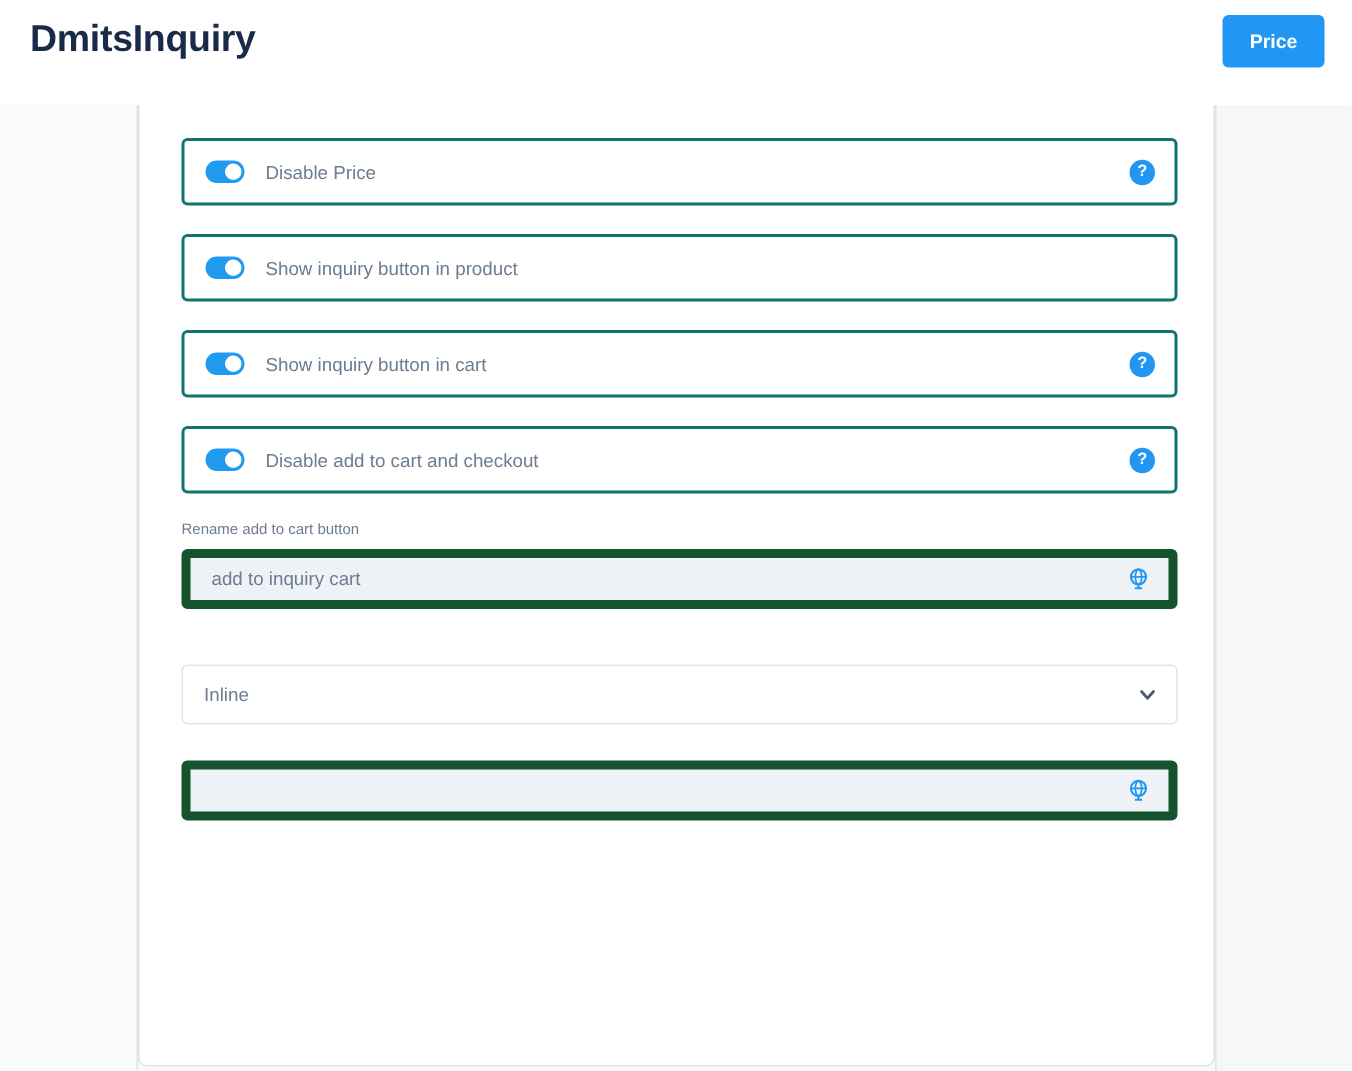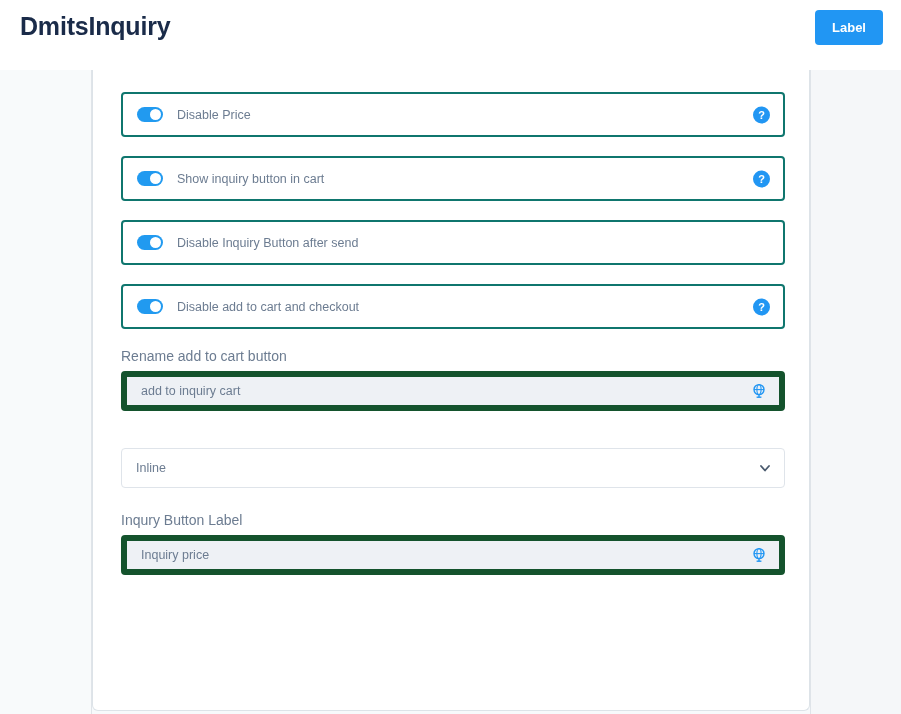--- a/index.html
+++ b/index.html
@@ -161,21 +161,21 @@
     cursor: pointer;
     font-family: "Liberation Sans", sans-serif;
   }
 
   
   .field-group {
     margin-top: 2px;
     margin-bottom: 12px;
   }
   .field-label {
-    font-size: 14px;
+    font-size: 10px;
     color: #6c7c91;
     margin-bottom: 7px;
     display: block;
   }
   .field-control {
     position: relative;
     height: 40px;
     border-radius: 4px;
     box-sizing: border-box;
     display: flex;
@@ -222,54 +222,54 @@
     cursor: pointer;
     line-height: 0;
   }
   .spacer-sm { height: 10px; }
 </style>
 </head>
 <body>
 
 <div class="topbar">
   <div class="topbar-title">DmitsInquiry</div>
-  <button class="save-button">Label</button>
+  <button class="save-button">Price</button>
 </div>
 
 <div class="page-body">
 
   <div class="left-rail"></div>
   <div class="right-gutter"></div>
 
   <div class="content-card">
     <div class="form-area">
 
       <div class="toggle-row">
         <span class="toggle">
           <span class="knob"></span>
         </span>
         <span class="toggle-label">Disable Price</span>
         <span class="help-icon">?</span>
       </div>
 
+      <div class="toggle-row">
+        <span class="toggle">
+          <span class="knob"></span>
+        </span>
+        <span class="toggle-label">Show inquiry button in product</span>
+      </div>
 
       <div class="toggle-row">
         <span class="toggle">
           <span class="knob"></span>
         </span>
         <span class="toggle-label">Show inquiry button in cart</span>
         <span class="help-icon">?</span>
       </div>
 
-      <div class="toggle-row">
-        <span class="toggle">
-          <span class="knob"></span>
-        </span>
-        <span class="toggle-label">Disable Inquiry Button after send</span>
-      </div>
 
       <div class="toggle-row">
         <span class="toggle">
           <span class="knob"></span>
         </span>
         <span class="toggle-label">Disable add to cart and checkout</span>
         <span class="help-icon">?</span>
       </div>
 
       <div class="field-group">
@@ -297,23 +297,21 @@
             <svg width="14" height="14" viewBox="0 0 14 14">
               <polyline points="3,5 7,9.5 11,5" fill="none" stroke="#4a5a6e" stroke-width="1.8" stroke-linecap="round" stroke-linejoin="round"></polyline>
             </svg>
           </span>
         </div>
       </div>
 
       <div class="spacer-sm"></div>
 
       <div class="field-group">
-        <span class="field-label">Inqury Button Label</span>
         <div class="field-control text-input">
-          <input class="field-value" type="text" value="Inquiry price" style="">
           <span class="globe-icon">
             <svg width="16" height="16" viewBox="0 0 16 16">
               <circle cx="8" cy="6.6" r="5" fill="none" stroke="#2196f3" stroke-width="1.4"></circle>
               <ellipse cx="8" cy="6.6" rx="2.1" ry="5" fill="none" stroke="#2196f3" stroke-width="1.1"></ellipse>
               <line x1="3" y1="6.6" x2="13" y2="6.6" stroke="#2196f3" stroke-width="1.1"></line>
               <line x1="8" y1="11.6" x2="8" y2="14.2" stroke="#2196f3" stroke-width="1.4"></line>
               <line x1="5.6" y1="14.2" x2="10.4" y2="14.2" stroke="#2196f3" stroke-width="1.4"></line>
             </svg>
           </span>
         </div>

